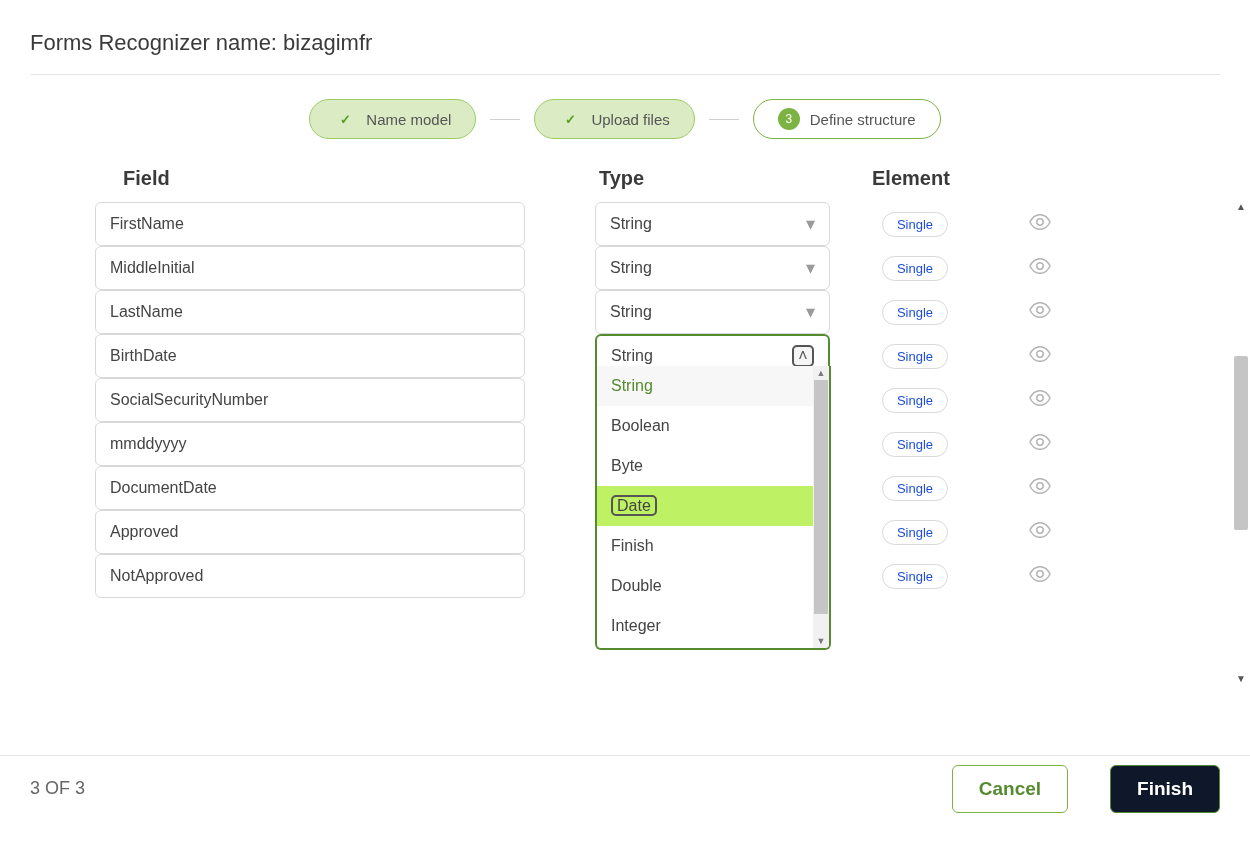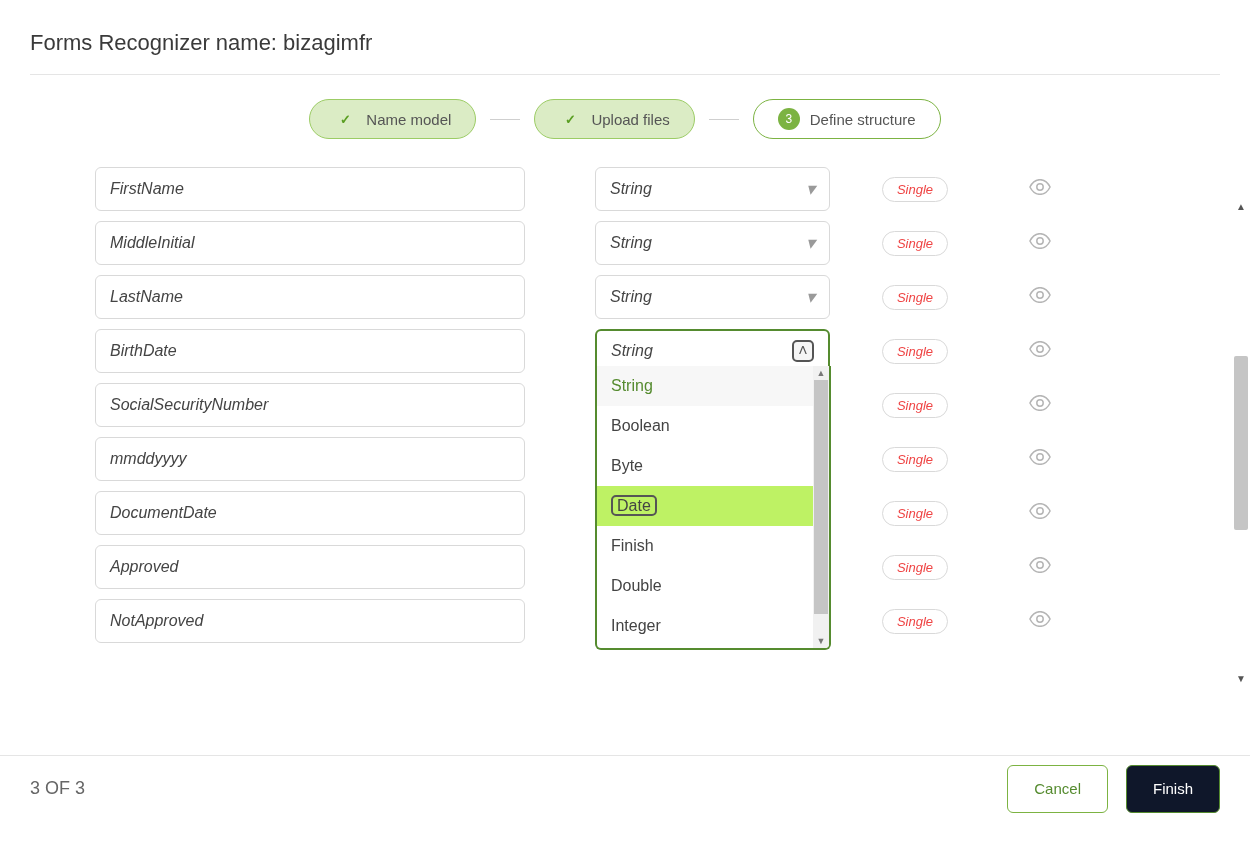--- a/index.html
+++ b/index.html
@@ -85,22 +85,20 @@
   .columns-header .h-type {}
   .columns-header .h-element {}
   .scroll-wrap {
     position: relative;
     height: 476px;
     overflow: hidden;
   }
   .rows {
     display: flex;
     flex-direction: column;
-    gap: 10px;
-    font-style: italic;
   }
   .row {
     display: grid;
     grid-template-columns: 430px 70px 235px 170px 80px;
     align-items: center;
     height: 44px;
   }
   .field-input, .type-select {
     height: 44px;
     border: 1px solid #d9d9d9;
@@ -131,21 +129,21 @@
     border: 2px solid #558b2f;
   }
   .element-cell {
     display:flex; align-items:center; justify-content:center;
   }
   .pill {
     border:1px solid #d9d9d9;
     border-radius: 16px;
     padding: 4px 14px;
     font-size: 13px;
-    color:#ef4444;
+    color:#1d4ed8;
     background:#fff;
     cursor:pointer;
   }
   .eye-cell {
     display:flex; align-items:center; justify-content:center;
   }
   .eye {
     color:#b5b5b5;
     font-size:18px;
     cursor:pointer;
@@ -234,24 +232,24 @@
     padding:0 30px;
   }
   .step-count {
     font-size:18px; color:#666;
   }
   .footer-actions { display:flex; gap:18px; }
   .btn {
     height:48px;
     padding:0 26px;
     border-radius:6px;
-    font-size:15px;
-    font-weight:400;
+    font-size:19px;
+    font-weight:700;
     cursor:pointer;
-    display:flex;align-items:center;justify-content:center;
+    display:flex;align-items:center;justify-content:center;margin-left:24px;
   }
   .btn-cancel {
     background:#fff;
     border:1px solid #7cb342;
     color:#558b2f;
   }
   .btn-finish {
     background:#0f172a;
     border:1px solid #558b2f;
     color:#fff;
@@ -277,20 +275,27 @@
       <span>Upload files</span>
     </div>
     <div class="step-connector"></div>
     <div class="step">
       <span class="step-badge">3</span>
       <span>Define structure</span>
     </div>
   </div>
 
   <div class="content-area">
+    <div class="columns-header">
+      <div class="h-field">Field</div>
+      <div></div>
+      <div class="h-type">Type</div>
+      <div class="h-element" style="padding-left:38px">Element</div>
+      <div></div>
+    </div>
 
     <div class="scroll-wrap">
       <div class="rows" id="rows">
           <div class="row">
             <div class="field-input">FirstName</div>
             <div></div>
             <div class="type-select">
               <span>String</span>
               <span class="chevron" style="font-size: 18px;">▾</span>
             </div>

